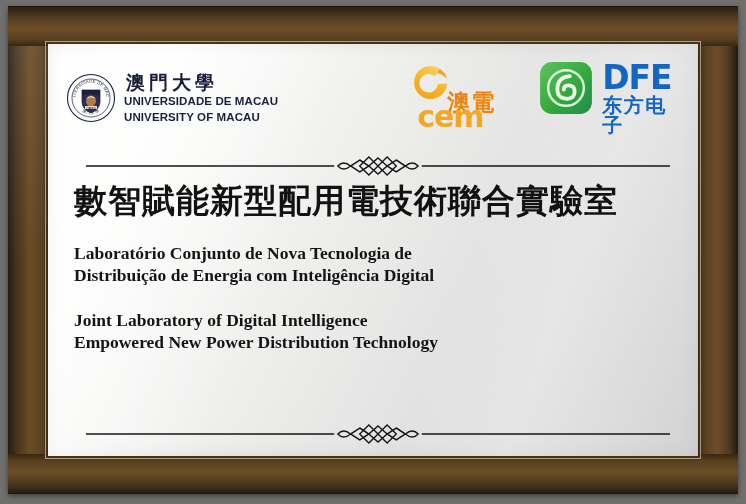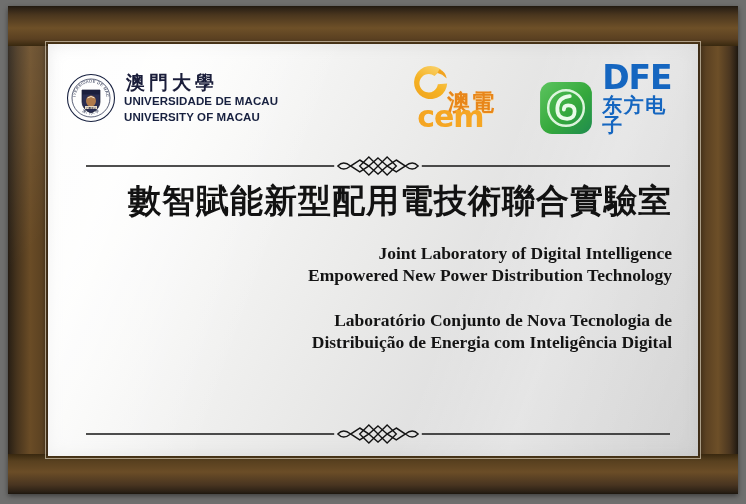--- a/index.html
+++ b/index.html
@@ -153,21 +153,21 @@
     position: absolute; left: 16px; top: 41px;
     font-family: "DejaVu Sans", sans-serif;
     font-size: 30px; font-weight: 700;
     color: #f5a623;
     letter-spacing: -1px;
     line-height: 1;
     text-align: center;
   }
 
   
-  .dfe { display: flex; align-items: flex-end; gap: 9px; }
+  .dfe { display: flex; align-items: flex-start; gap: 9px; }
   .dfe-mark { width: 54px; height: 54px; flex: 0 0 54px; }
   .dfe-text { line-height: 1; }
   .dfe-en {
     font-family: "DejaVu Sans", sans-serif;
     font-size: 33px; font-weight: 700;
     color: #1566c0; letter-spacing: -1px;
   }
   .dfe-cn {
     font-family: "DejaVu Sans", sans-serif;
     font-size: 20px; font-weight: 700;
@@ -183,21 +183,21 @@
   }
   .divider svg { width: 100%; height: 100%; display: block; }
   #divider-top { top: 110px; }
   #divider-bottom { bottom: 10px; }
 
   
   #textblock {
     position: absolute;
     left: 0; right: 0;
     top: 138px;
-    text-align: right;
+    text-align: left;
     padding: 0 26px;
   }
   #title-cn {
     font-family: "DejaVu Serif", "Liberation Serif", serif;
     font-size: 33px;
     font-weight: 700;
     letter-spacing: 1px;
     color: #121212;
     line-height: 1.15;
     white-space: nowrap;
@@ -313,27 +313,27 @@
             <path d="M-10,-9 L0,0 L-10,9 L-20,0 Z"></path>
             <path d="M10,-9 L20,0 L10,9 L0,0 Z"></path>
             <path d="M-30,0 q-8,-6 -14,0 q6,6 14,0"></path>
             <path d="M30,0 q8,-6 14,0 q-6,6 -14,0"></path>
           </g>
         </svg>
       </div>
 
       <div id="textblock">
         <div id="title-cn">數智賦能新型配用電技術聯合實驗室</div>
+        <div id="title-pt">
+          <span class="nowrapline">Laboratório Conjunto de Nova Tecnologia de</span>
+          <span class="nowrapline">Distribuição de Energia com Inteligência Digital</span>
+        </div>
         <div id="title-en">
           <span class="nowrapline">Joint Laboratory of Digital Intelligence</span>
           <span class="nowrapline">Empowered New Power Distribution Technology</span>
-        </div>
-        <div id="title-pt">
-          <span class="nowrapline">Laboratório Conjunto de Nova Tecnologia de</span>
-          <span class="nowrapline">Distribuição de Energia com Inteligência Digital</span>
         </div>
       </div>
 
       <div class="divider" id="divider-bottom">
         <svg viewBox="0 0 640 24" preserveAspectRatio="none" xmlns="http://www.w3.org/2000/svg">
           <line x1="0" y1="12" x2="272" y2="12" stroke="#141414" stroke-width="1.6"></line>
           <line x1="368" y1="12" x2="640" y2="12" stroke="#141414" stroke-width="1.6"></line>
           <g fill="none" stroke="#141414" stroke-width="1.5" transform="translate(320,12)">
             <path d="M0,-8 L10,0 L0,8 L-10,0 Z"></path>
             <path d="M-20,-6 L-10,0 L-20,6 L-30,0 Z"></path>

